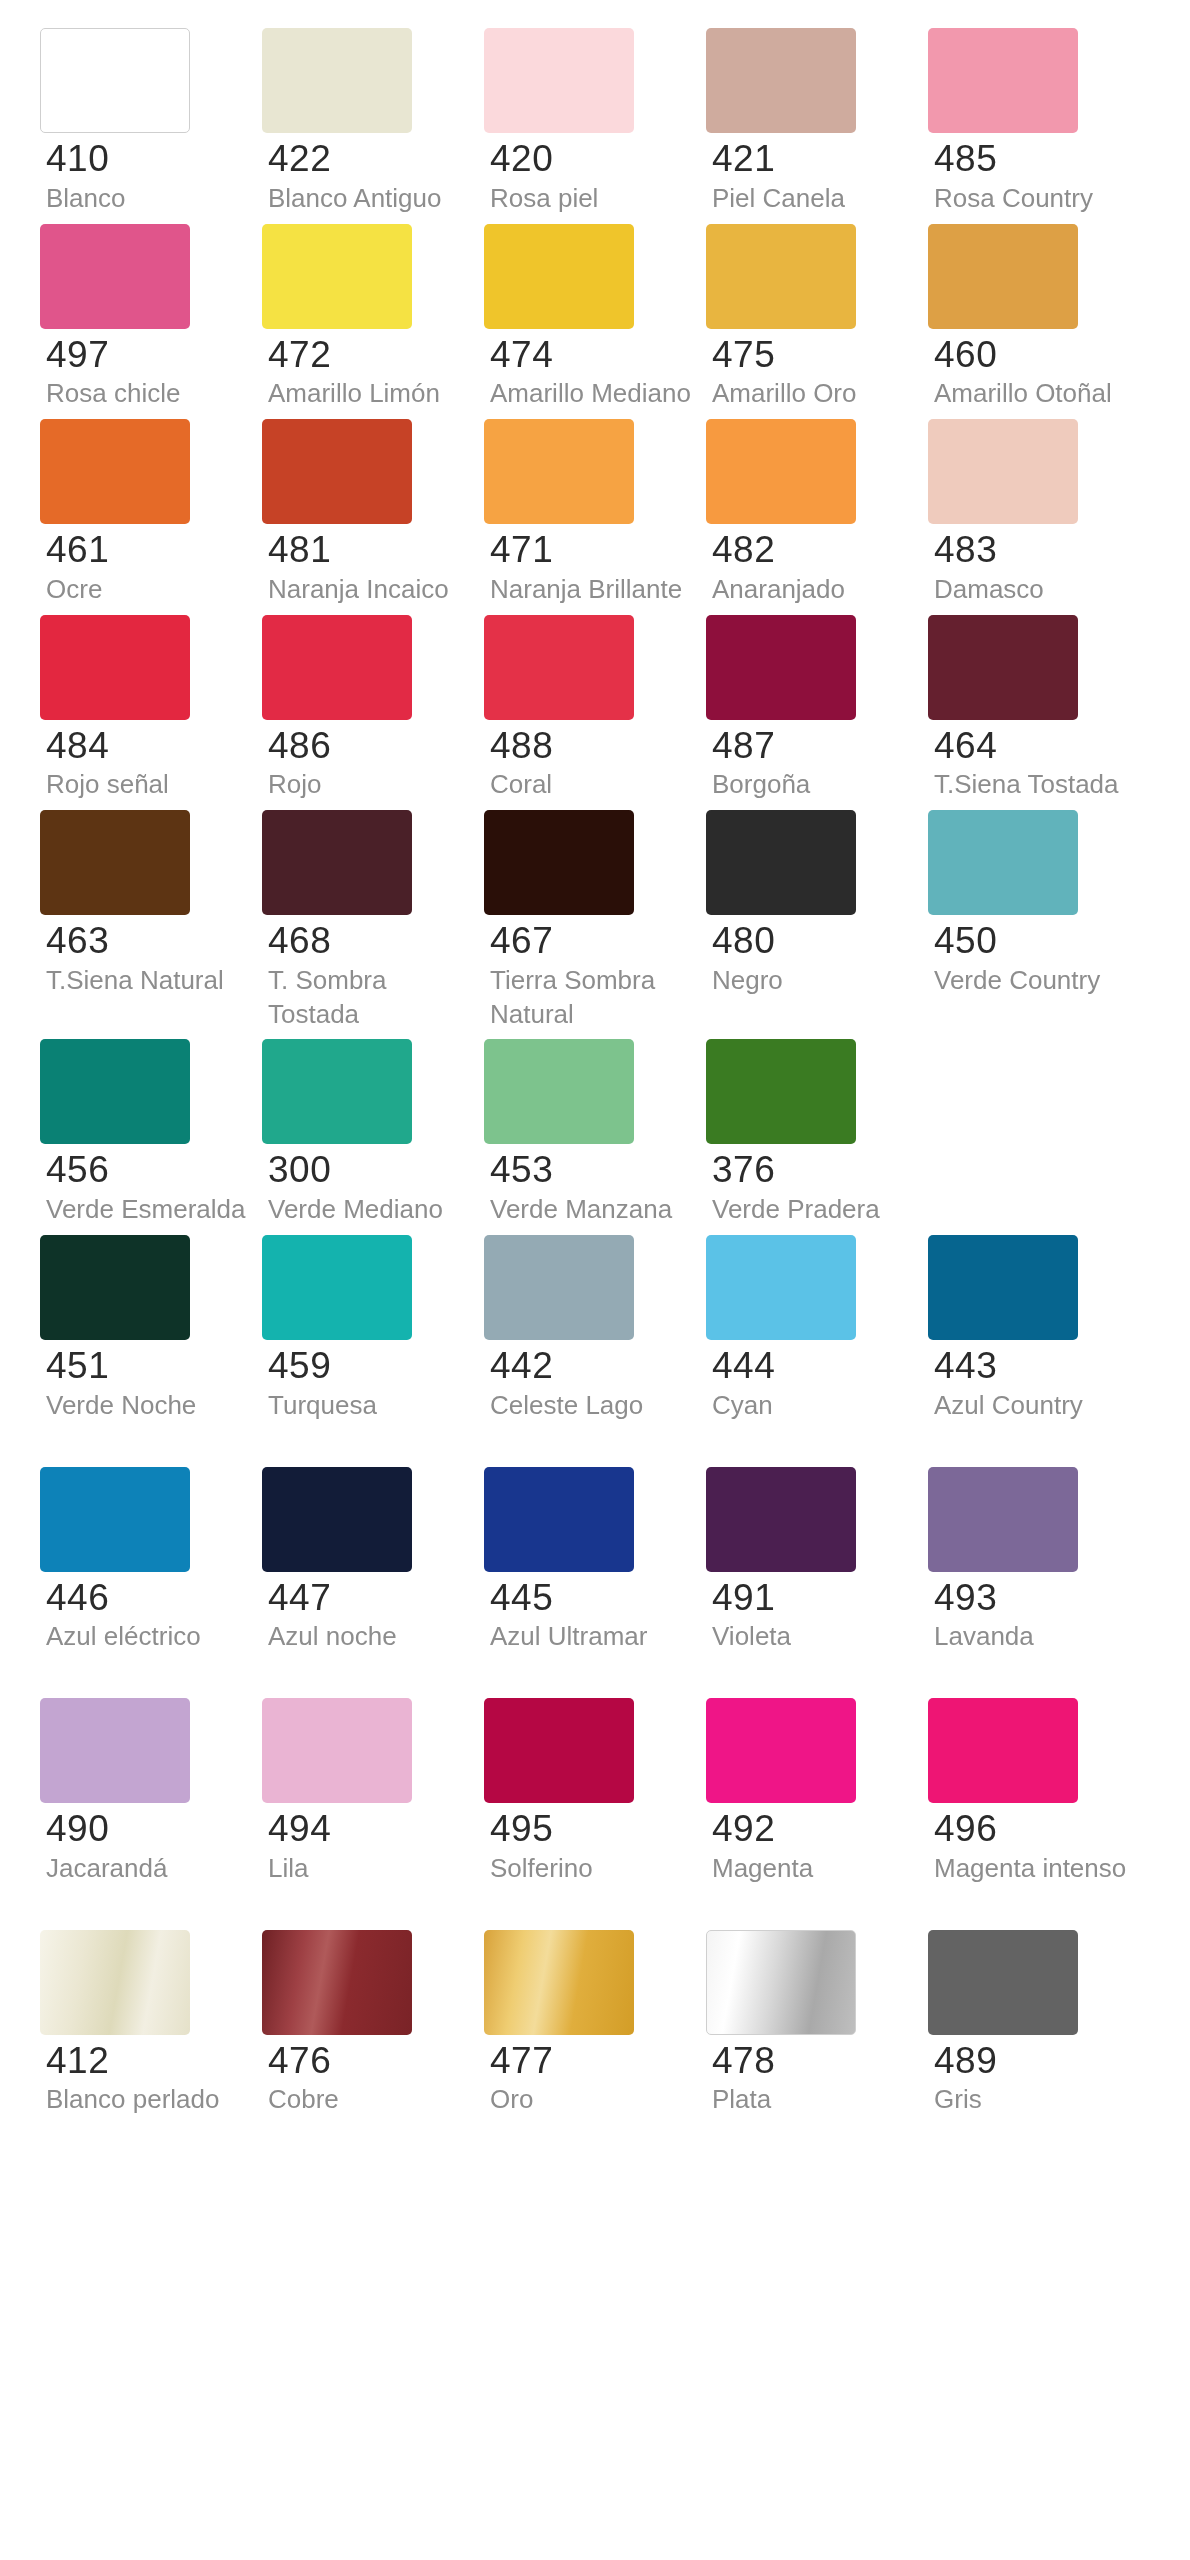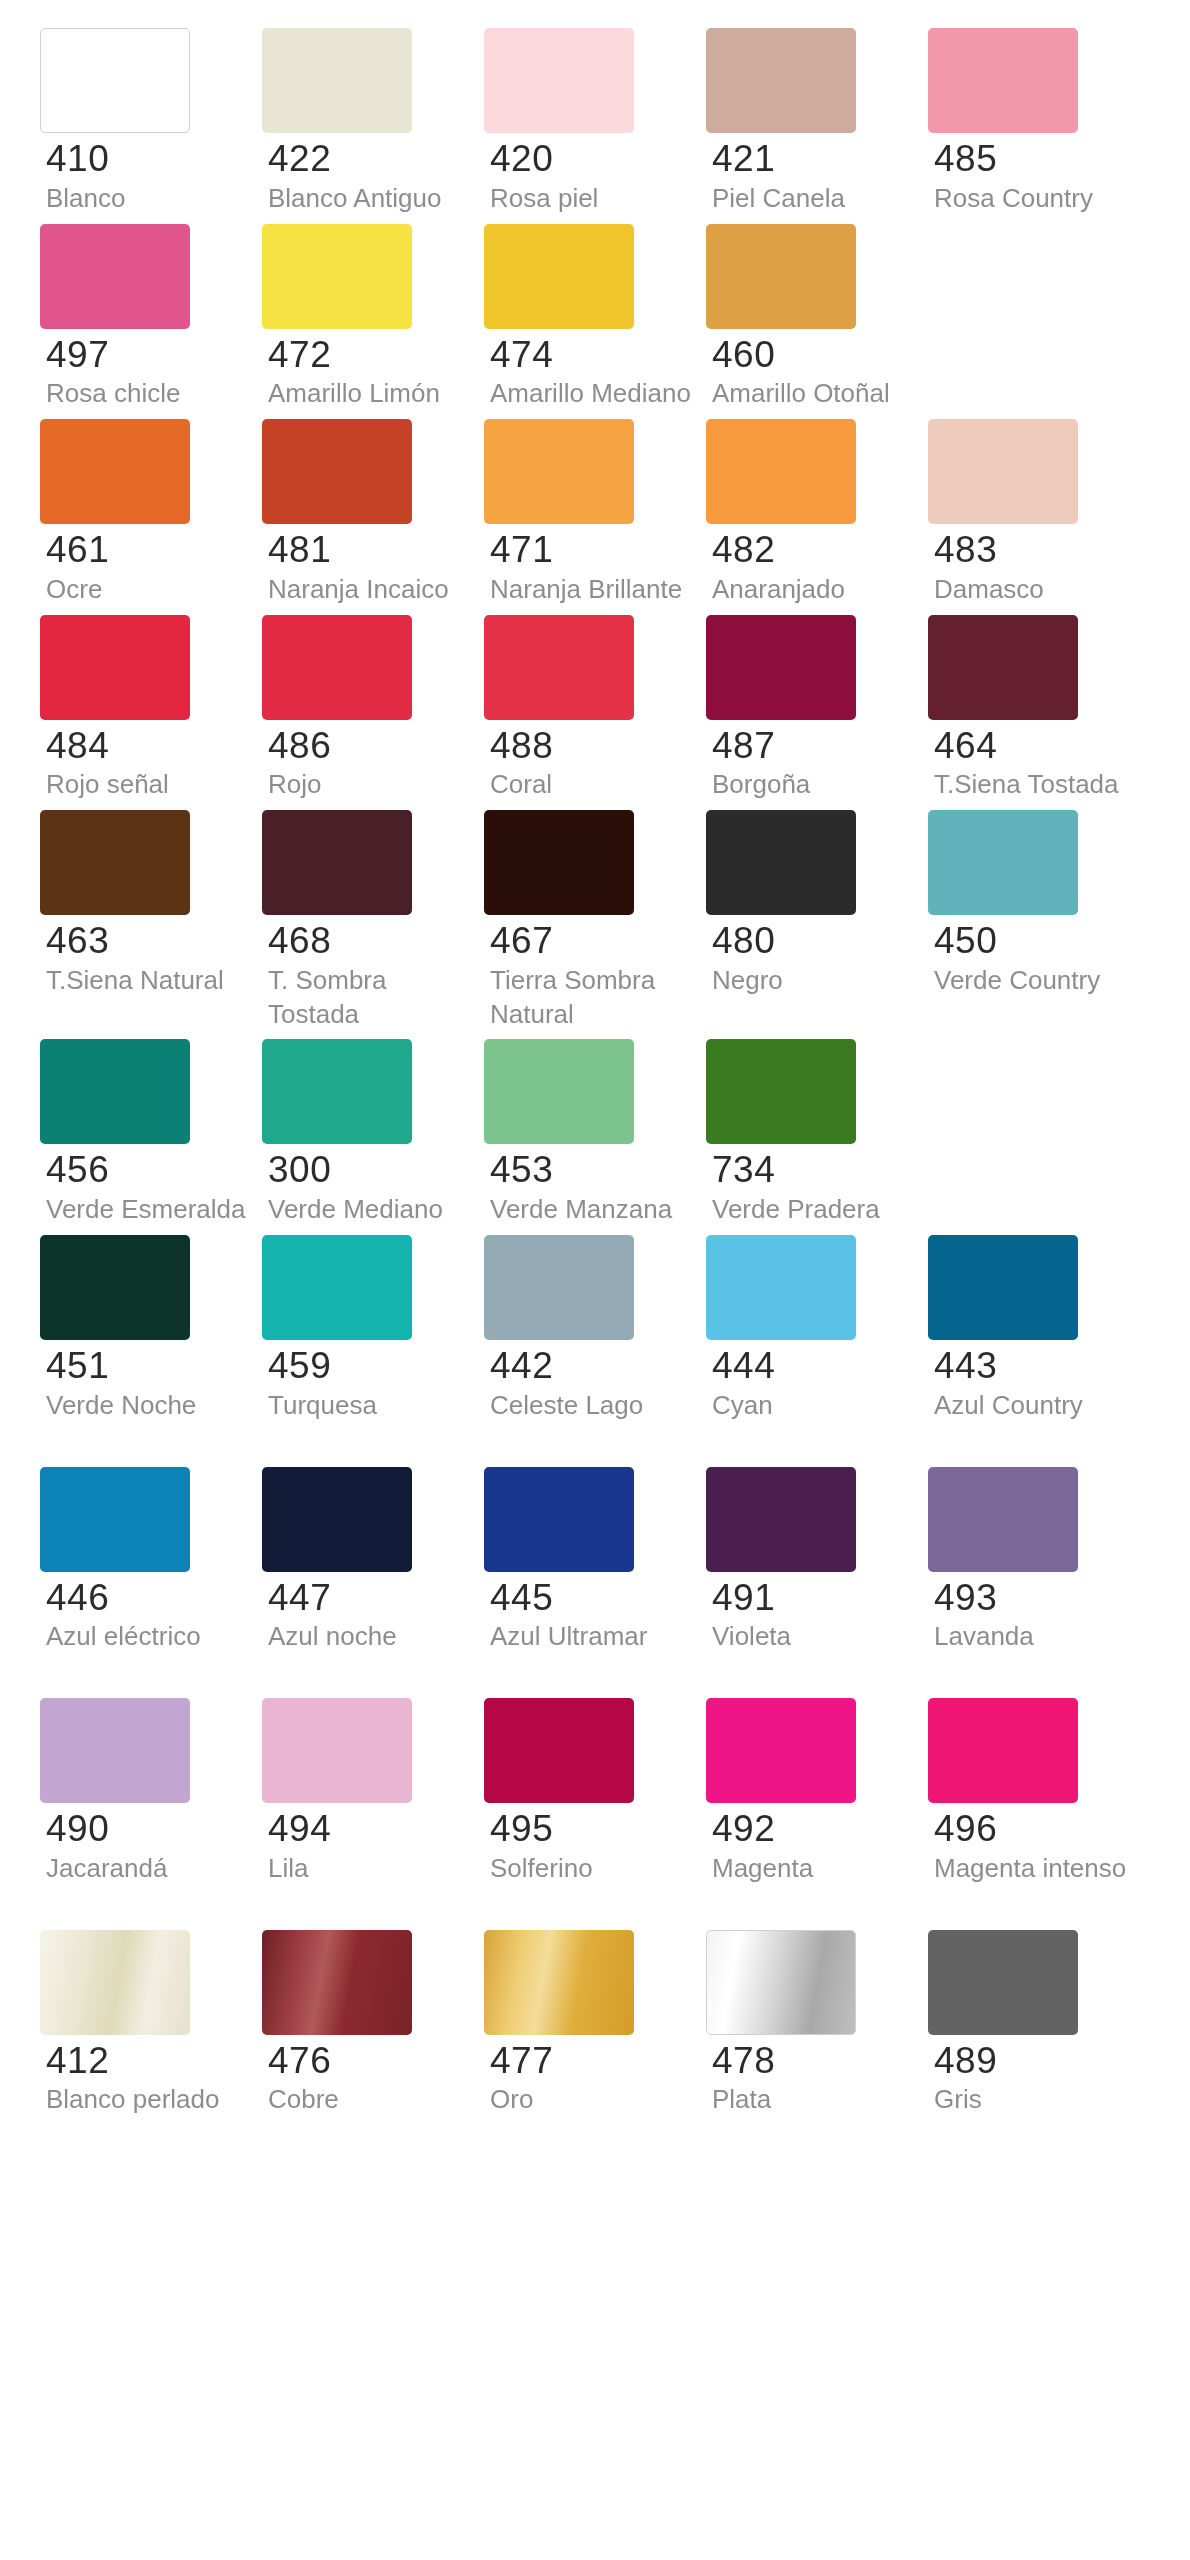--- a/index.html
+++ b/index.html
@@ -109,20 +109,25 @@
           <div class="swatch" style="background: rgb(245, 226, 67);"></div>
           <div class="code">472</div>
           <div class="nm">Amarillo Limón</div>
         </div>
         <div class="cell">
           <div class="swatch" style="background: rgb(239, 197, 43);"></div>
           <div class="code">474</div>
           <div class="nm">Amarillo Mediano</div>
         </div>
         <div class="cell">
+          <div class="swatch" style="background: rgb(232, 181, 64);"></div>
+          <div class="code">475</div>
+          <div class="nm">Amarillo Oro</div>
+        </div>
+        <div class="cell">
           <div class="swatch" style="background: rgb(221, 160, 69);"></div>
           <div class="code">460</div>
           <div class="nm">Amarillo Otoñal</div>
         </div>
       </div>
       <div class="row">
         <div class="cell">
           <div class="swatch" style="background: rgb(229, 106, 40);"></div>
           <div class="code">461</div>
           <div class="nm">Ocre</div>
@@ -213,21 +218,21 @@
           <div class="code">300</div>
           <div class="nm">Verde Mediano</div>
         </div>
         <div class="cell">
           <div class="swatch" style="background: rgb(125, 195, 141);"></div>
           <div class="code">453</div>
           <div class="nm">Verde Manzana</div>
         </div>
         <div class="cell">
           <div class="swatch" style="background: rgb(58, 123, 34);"></div>
-          <div class="code">734</div>
+          <div class="code">376</div>
           <div class="nm">Verde Pradera</div>
         </div>
       </div>
       <div class="row gap-lg">
         <div class="cell">
           <div class="swatch" style="background: rgb(14, 51, 40);"></div>
           <div class="code">451</div>
           <div class="nm">Verde Noche</div>
         </div>
         <div class="cell">

